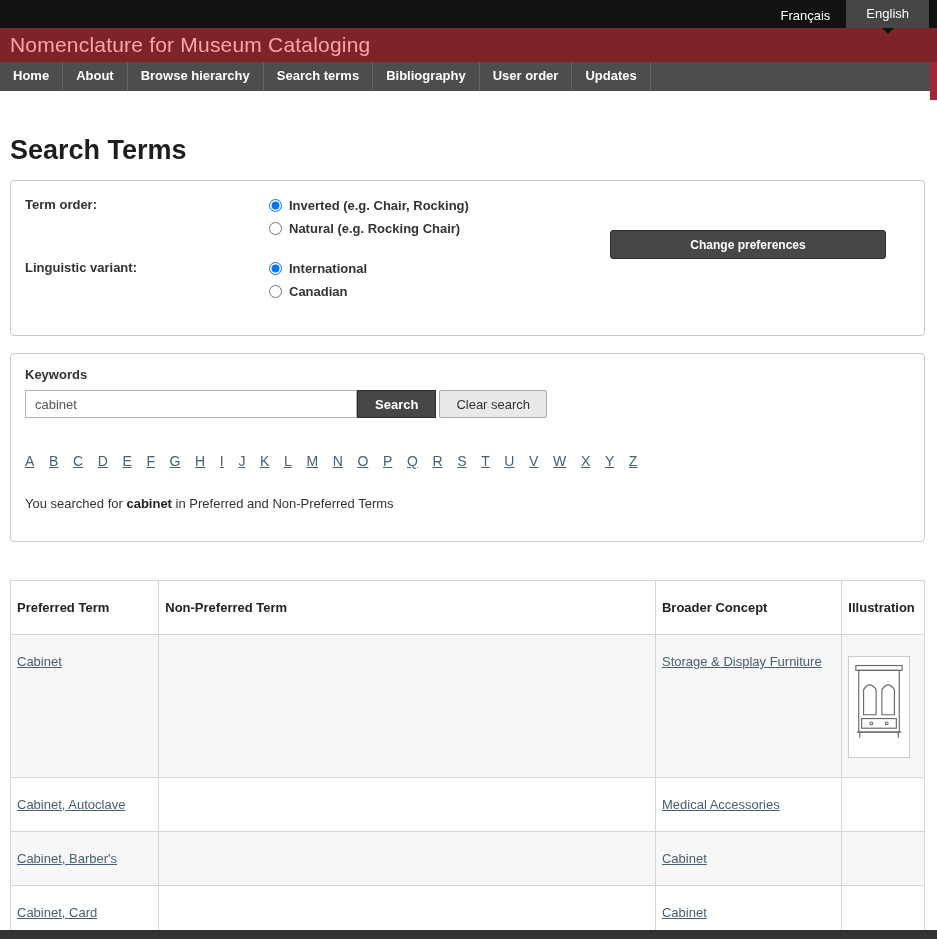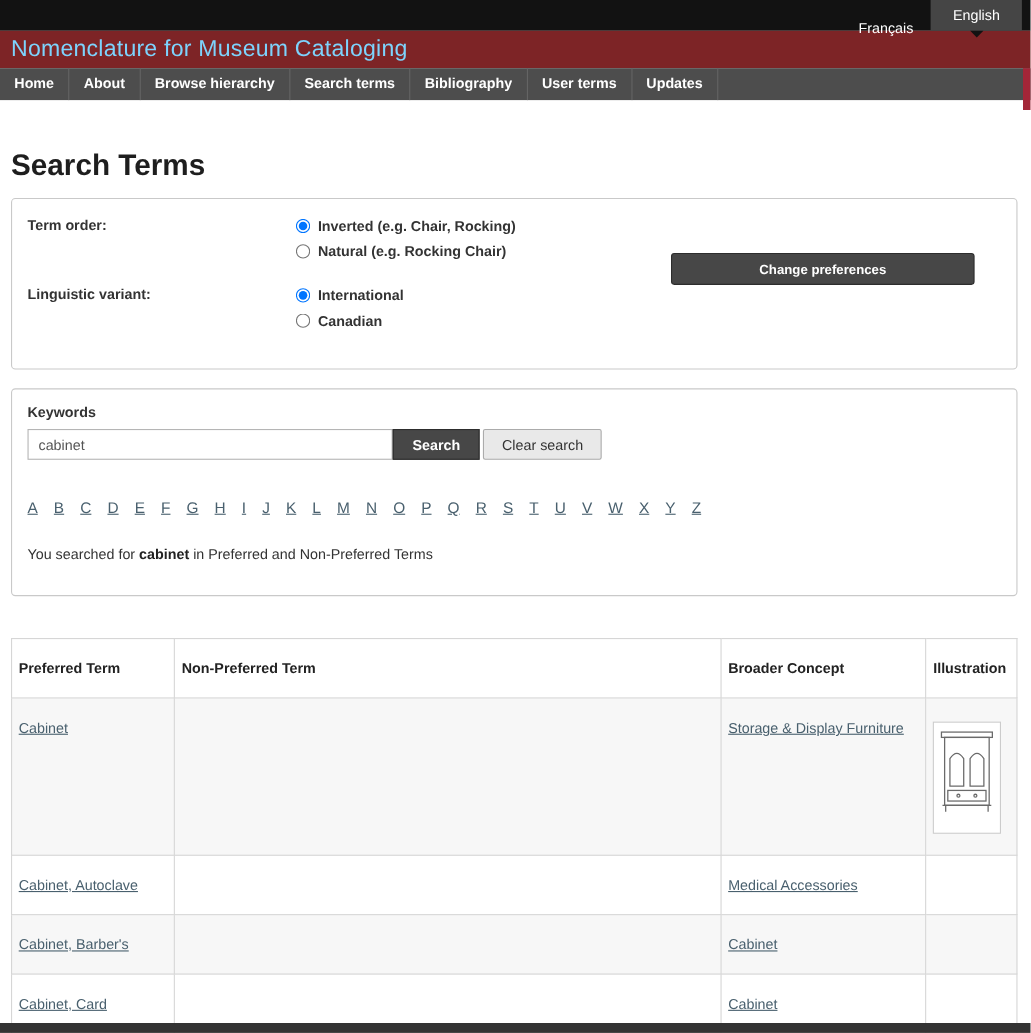--- a/index.html
+++ b/index.html
@@ -6,27 +6,27 @@
   html,body { width:937px; height:939px; overflow:hidden; }
   body {
     position:relative;
     font-family:"Liberation Sans","DejaVu Sans",sans-serif;
     font-size:13px; color:#333; background:#fff;
   }
   a { text-decoration:underline; color:#49606e; cursor:pointer; }
 
   
   .topbar { height:28px; background:#121212; display:flex; justify-content:flex-end; align-items:stretch; }
-  .lang { color:#fff; font-size:13px; line-height:28px; padding:12px 16px; cursor:pointer; }
+  .lang { color:#fff; font-size:13px; line-height:28px; padding:2px 16px; cursor:pointer; }
   .lang.active { background:#454545; position:relative; padding:0 20px; margin-right:8px; }
   .caret-down { position:absolute; bottom:-6px; left:50%; margin-left:-6px; width:0; height:0;
     border:6px solid transparent; border-top-color:#121212; border-bottom:none; }
 
   
-  .site-header { height:34px; background:#7d2426; color:#7dd3fc; display:flex; align-items:center;
+  .site-header { height:34px; background:#7d2426; color:#fca5a5; display:flex; align-items:center;
     padding:0 10px; font-size:21px; font-weight:400; letter-spacing:.2px; }
 
   
   .nav { height:29px; background:#4d4d4d; display:flex; }
   .nav-item { color:#fff; font-size:13px; font-weight:bold; line-height:28px; padding:0 13px;
     border-right:1px solid #646464; cursor:pointer; white-space:nowrap; }
 
   .scroll-track { position:absolute; top:62px; right:0; width:7px; height:38px; background:#a32638; }
 
   .container { padding:0 12px 0 10px; }
@@ -96,21 +96,21 @@
 <header class="site-header">
   <span>Nomenclature for Museum Cataloging</span>
 </header>
 
 <nav class="nav">
   <span class="nav-item">Home</span>
   <span class="nav-item">About</span>
   <span class="nav-item">Browse hierarchy</span>
   <span class="nav-item">Search terms</span>
   <span class="nav-item">Bibliography</span>
-  <span class="nav-item">User terms</span>
+  <span class="nav-item">User order</span>
   <span class="nav-item">Updates</span>
 </nav>
 
 <div class="scroll-track"></div>
 
 <main class="container">
 
   <h1 class="page-title">Search Terms</h1>
 
   <section class="panel prefs">

